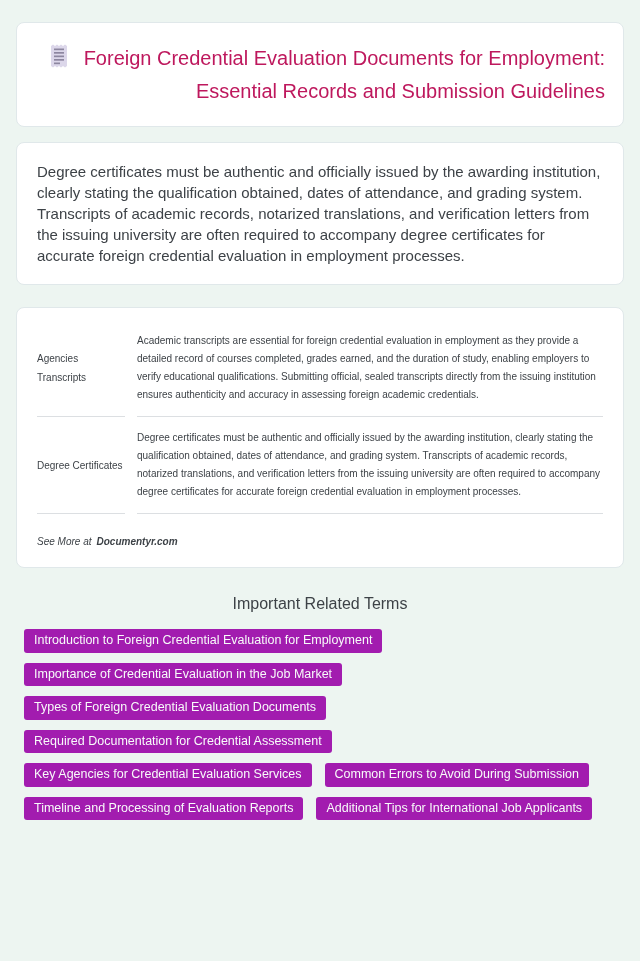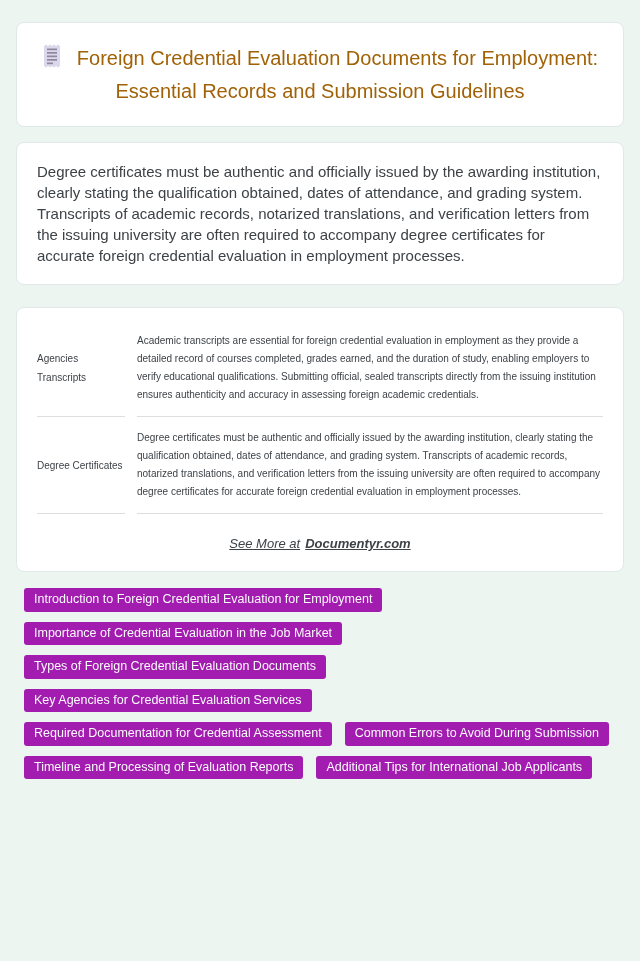--- a/index.html
+++ b/index.html
@@ -18,21 +18,22 @@
     border: 1px solid #e0e8ea;
     border-radius: 8px;
   }
 
   
   .title-card { padding: 20px 18px; text-align: center; }
   .title-card h1 {
     font-size: 20px;
     line-height: 29px;
     font-weight: 400;
-    color: #a16207;
+    color: #be185d;
+    text-align: right;
   }
   .receipt-icon {
     display: inline-block;
     vertical-align: -4px;
     margin-right: 14px;
   }
 
   
   .summary-card {
     margin-top: 15px;
@@ -53,24 +54,23 @@
     border-bottom: 1px solid #dcdfe2;
     vertical-align: middle;
     font-size: 10px;
     padding: 12px 0;
   }
   td.term-cell { width: 88px; line-height: 19px; }
   td.desc-cell { line-height: 18px; }
 
   .see-more {
     margin: 22px 12px 0;
-    text-align: center;
+    text-align: left;
     font-style: italic;
-    font-size: 13px;
-    text-decoration: underline;
+    font-size: 10px;
   }
   .see-more .prefix { margin-right: 5px; }
   .see-more .brand { font-weight: 700; color: #3d4247; text-decoration: none; }
 
   
   .related-heading {
     margin-top: 27px;
     text-align: center;
     font-size: 16px;
     font-weight: 400;
@@ -125,25 +125,26 @@
           <td class="term-cell">Degree Certificates</td>
           <td class="desc-cell">Degree certificates must be authentic and officially issued by the awarding institution, clearly stating the qualification obtained, dates of attendance, and grading system. Transcripts of academic records, notarized translations, and verification letters from the issuing university are often required to accompany degree certificates for accurate foreign credential evaluation in employment processes.</td>
         </tr>
       </tbody>
     </table>
     <div class="see-more">
       <span class="prefix">See More at</span><a class="brand" href="#">Documentyr.com</a>
     </div>
   </div>
 
+  <div class="related-heading">Important Related Terms</div>
 
   <div class="tags">
     <span class="tag">Introduction to Foreign Credential Evaluation for Employment</span>
     <span class="tag">Importance of Credential Evaluation in the Job Market</span>
     <span class="tag">Types of Foreign Credential Evaluation Documents</span>
+    <span class="tag">Required Documentation for Credential Assessment</span>
     <span class="tag">Key Agencies for Credential Evaluation Services</span>
-    <span class="tag">Required Documentation for Credential Assessment</span>
     <span class="tag">Common Errors to Avoid During Submission</span>
     <span class="tag">Timeline and Processing of Evaluation Reports</span>
     <span class="tag">Additional Tips for International Job Applicants</span>
   </div>
 
 </div>
 
 </body></html>

